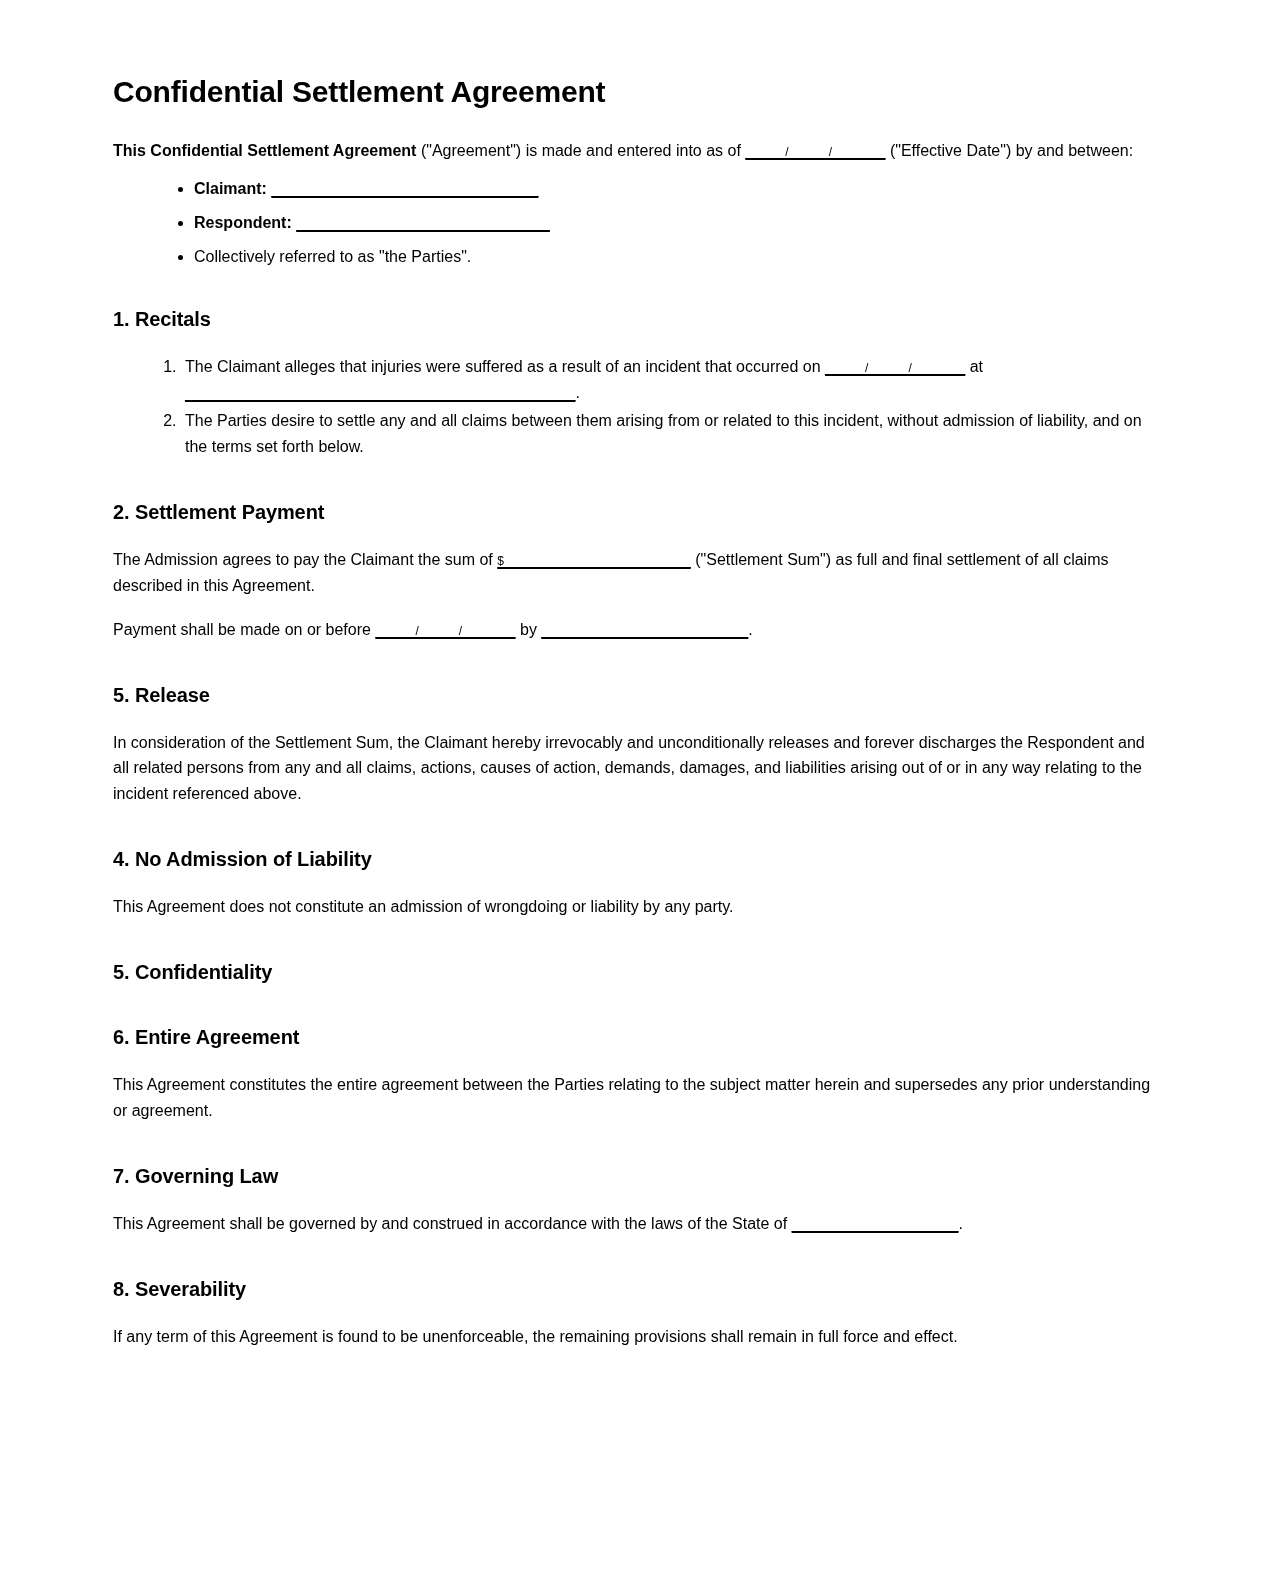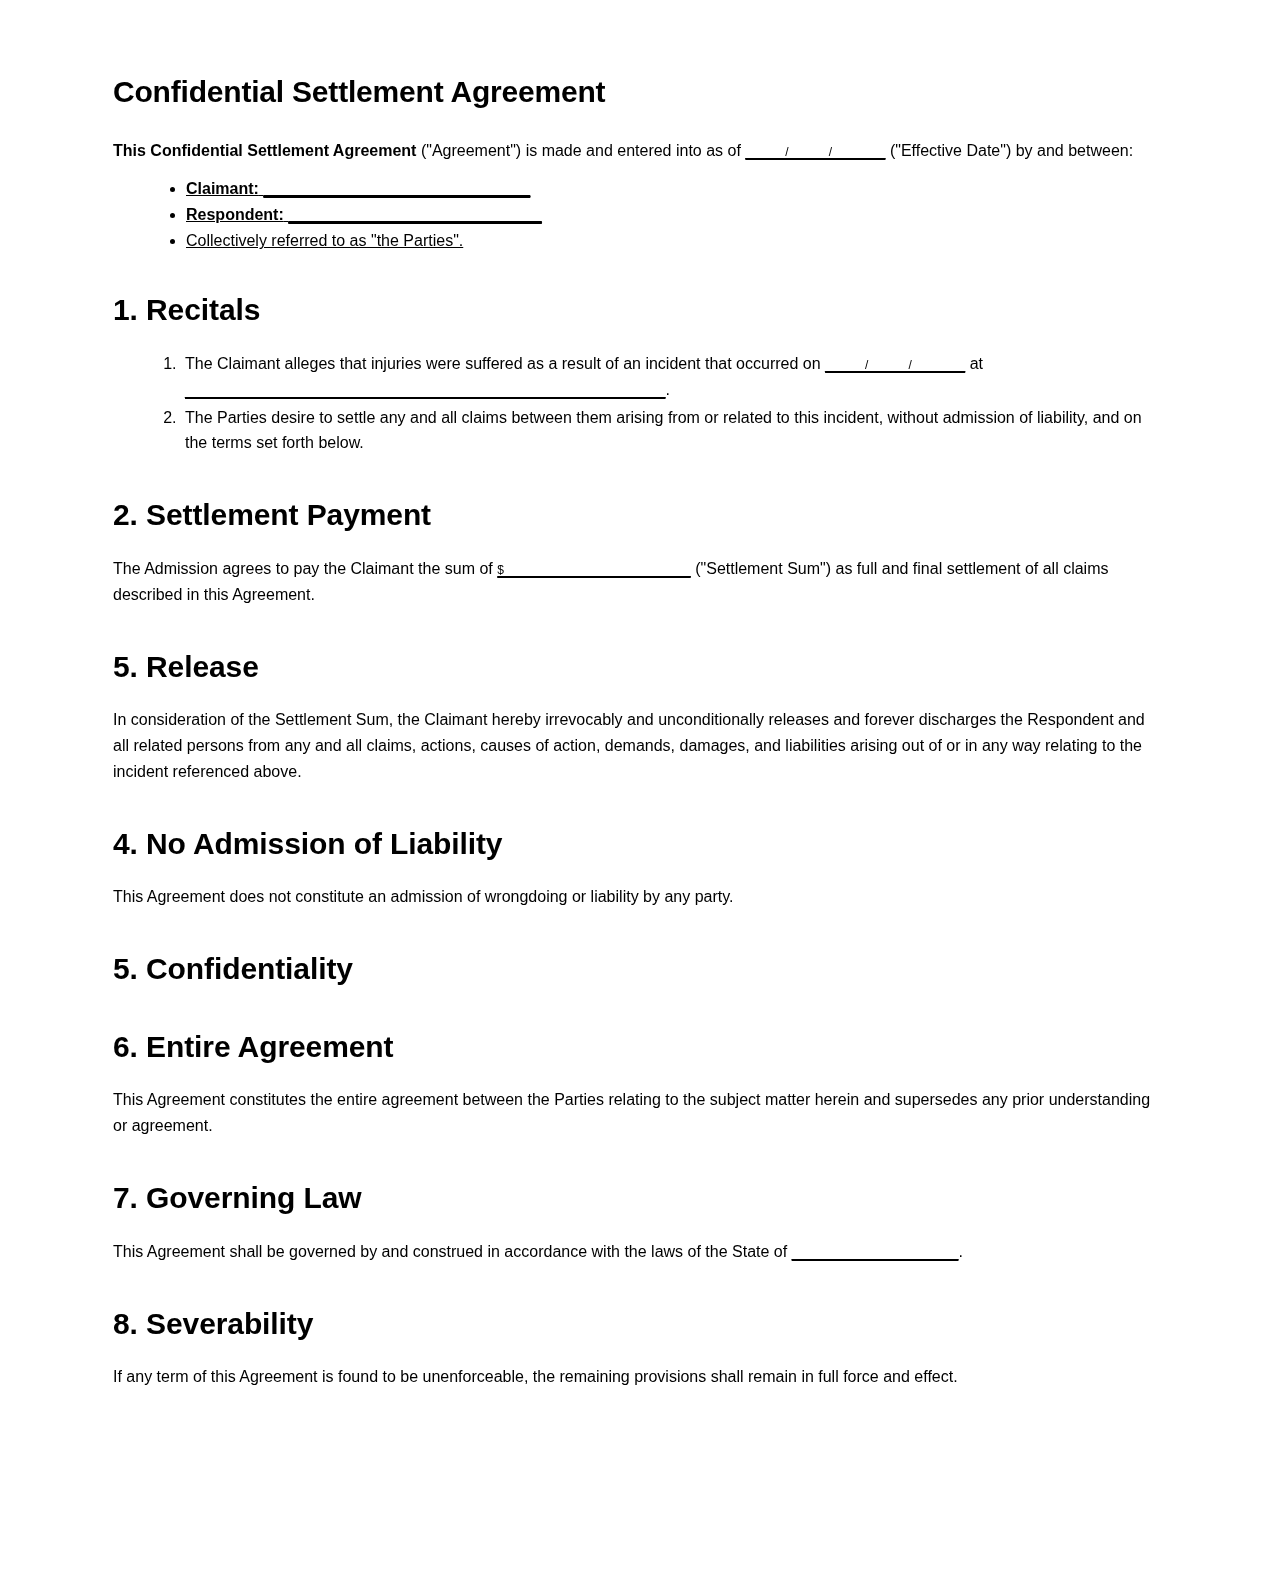--- a/index.html
+++ b/index.html
@@ -21,21 +21,21 @@
     position: relative;
   }
   .doc-title {
     font-size: 30px;
     font-weight: bold;
     line-height: 1.2;
     margin: 0 0 28px 0;
     letter-spacing: -0.2px;
   }
   h2.section-heading {
-    font-size: 30px;
+    font-size: 20px;
     font-weight: bold;
     line-height: 1.25;
     margin: 40px 0 22px 0;
     letter-spacing: -0.1px;
   }
   p.body-text {
     font-size: 16px;
     line-height: 1.62;
     margin: 0 0 18px 0;
     text-align: left;
@@ -49,23 +49,22 @@
   }
 
   ul.party-list {
     margin: 14px 0 0 0;
     padding-left: 68px;
     list-style-type: disc;
   }
   ul.party-list li {
     font-size: 16px;
     line-height: 1.32;
-    margin: 5px;
+    margin: 13px;
     padding: 0;
-    text-decoration: underline;
   }
   ul.party-list li .lbl { font-weight: bold; }
 
   ol.recital-list {
     margin: 0;
     padding-left: 68px;
     list-style-type: decimal;
   }
   ol.recital-list li {
     font-size: 16px;
@@ -79,21 +78,21 @@
     text-decoration-thickness: 1.5px;
     text-underline-offset: 2px;
     white-space: pre;
     font-size: 12px;
   }
   .blank-wide {
     text-decoration: underline;
     text-decoration-thickness: 1.5px;
     text-underline-offset: 2px;
     white-space: pre;
-    font-size: 16px;
+    font-size: 13px;
   }
 </style>
 </head>
 <body>
 
 <div class="page">
 
   <h1 class="doc-title">Confidential Settlement Agreement</h1>
 
   <p class="intro-para">
@@ -121,20 +120,23 @@
     </li>
     <li>
       <span>The Parties desire to settle any and all claims between them arising from or related to this incident, without admission of liability, and on the terms set forth below.</span>
     </li>
   </ol>
 
   <h2 class="section-heading">2. Settlement Payment</h2>
   <p class="body-text">
     <span>The Admission agrees to pay the Claimant the sum of </span><span class="blank">$____________________________</span><span> ("Settlement Sum") as full and final settlement of all claims described in this Agreement.</span>
   </p>
+  <p class="body-text">
+    <span>Payment shall be made on or before </span><span class="blank">______/______/________</span><span> by </span><span class="blank">_______________________________</span><span>.</span>
+  </p>
 
   <h2 class="section-heading">5. Release</h2>
   <p class="body-text">In consideration of the Settlement Sum, the Claimant hereby irrevocably and unconditionally releases and forever discharges the Respondent and all related persons from any and all claims, actions, causes of action, demands, damages, and liabilities arising out of or in any way relating to the incident referenced above.</p>
 
   <h2 class="section-heading">4. No Admission of Liability</h2>
   <p class="body-text">This Agreement does not constitute an admission of wrongdoing or liability by any party.</p>
 
   <h2 class="section-heading">5. Confidentiality</h2>
 
   <h2 class="section-heading">6. Entire Agreement</h2>

